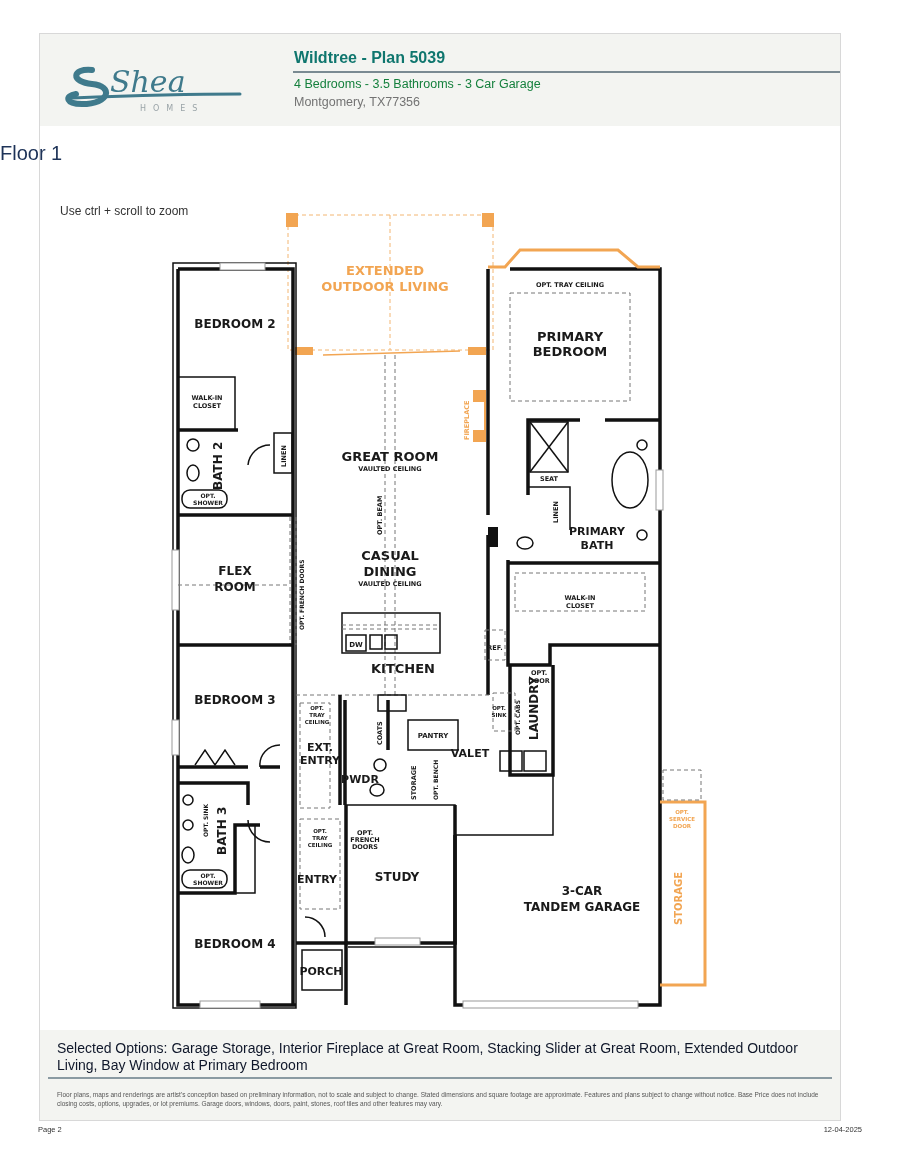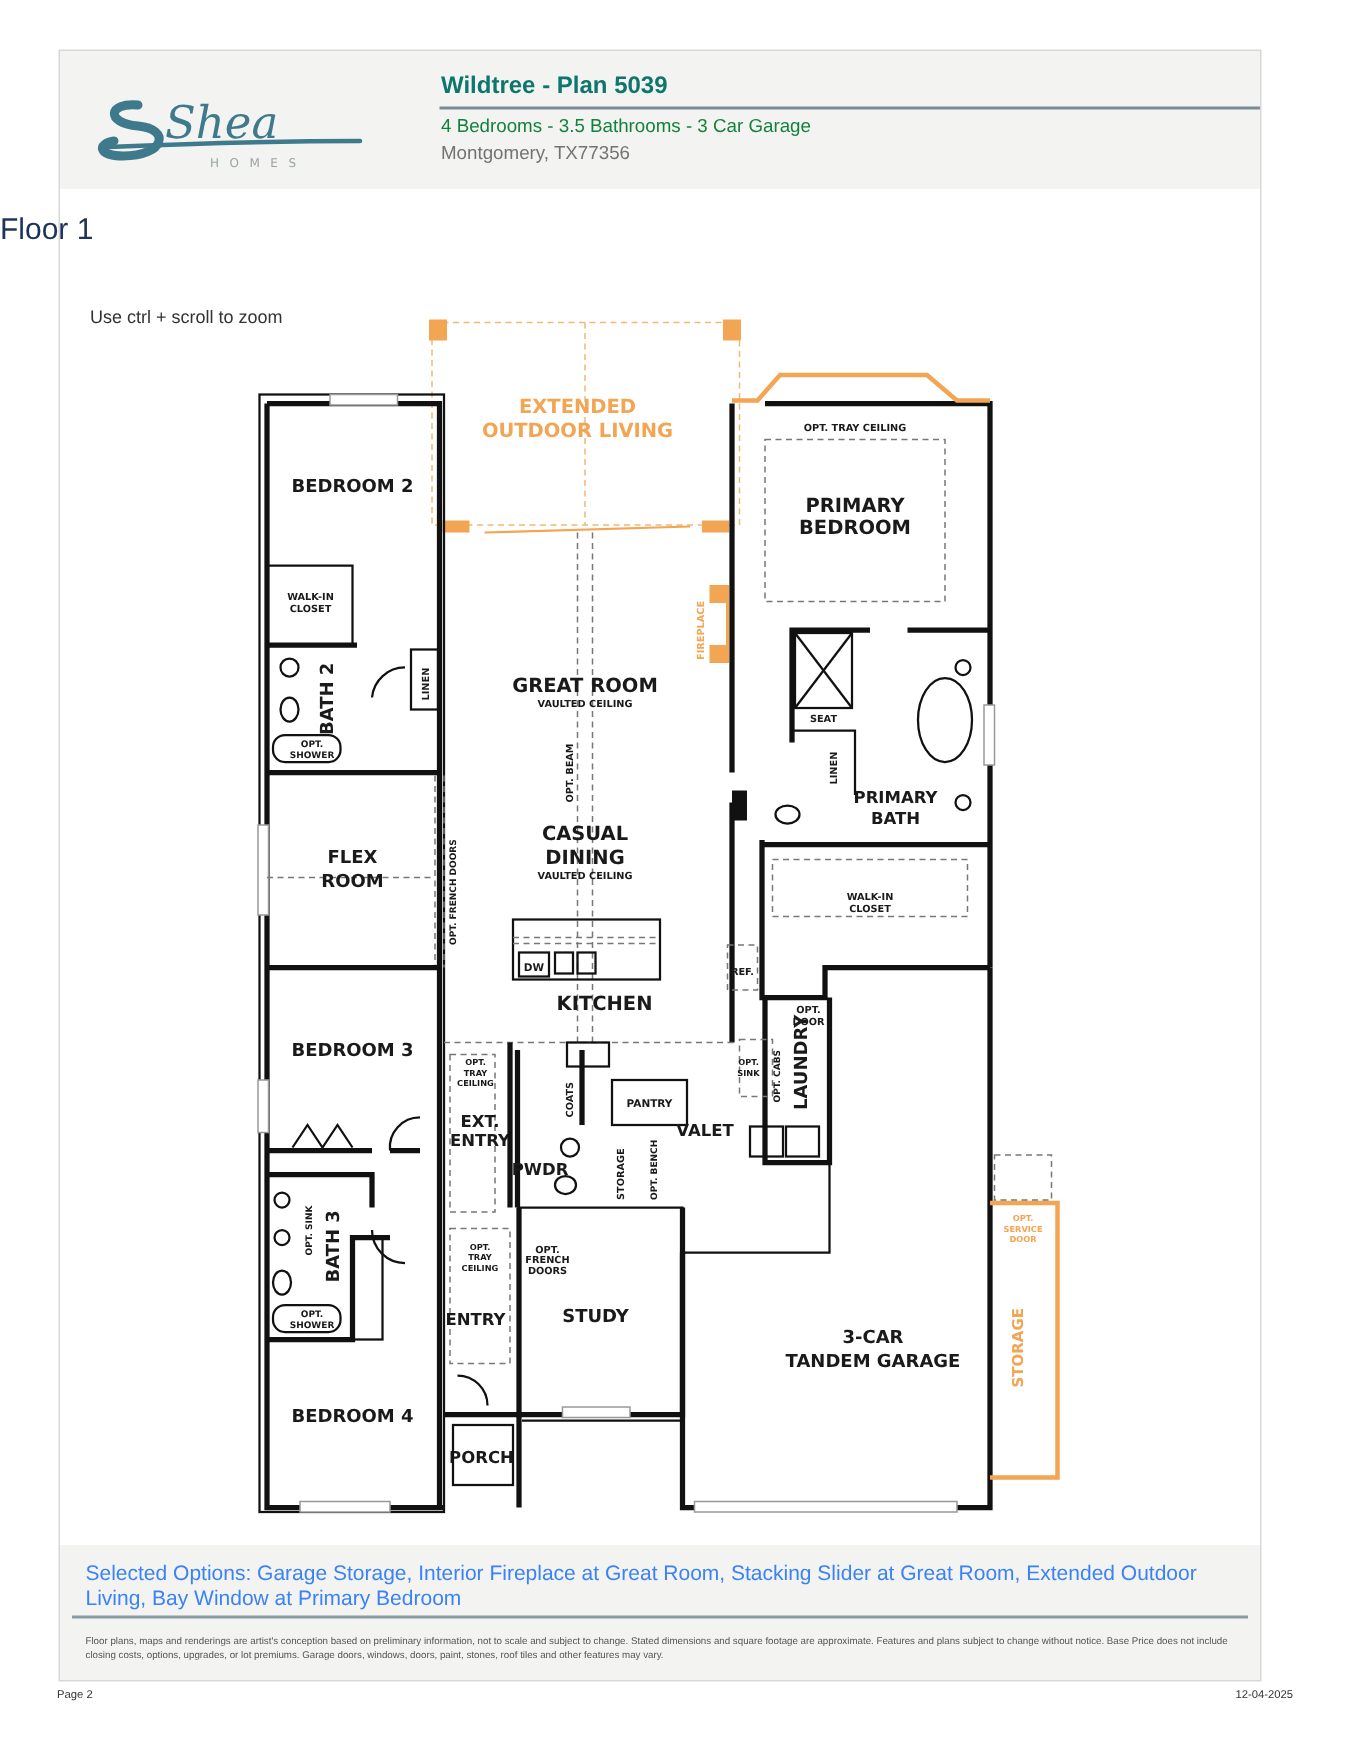--- a/index.html
+++ b/index.html
@@ -9,21 +9,21 @@
   .header-band { position: absolute; left: 40px; top: 34px; width: 800px; height: 92px; background: #f3f4f1; }
   .logo { position: absolute; left: 62px; top: 48px; width: 185px; height: 68px; }
   .plan-title { position: absolute; left: 294px; top: 49px; font-size: 16px; font-weight: bold; color: #0f766e; }
   .title-rule { position: absolute; left: 293px; top: 71px; width: 547px; height: 2px; background: #7a8a92; }
   .plan-specs { position: absolute; left: 294px; top: 77px; font-size: 12.5px; color: #15803d; }
   .plan-location { position: absolute; left: 294px; top: 95px; font-size: 12.5px; color: #737373; }
   .floor-title { position: absolute; left: 0; width: 880px; top: 142px; text-align: left; font-size: 20px; font-weight: normal; color: #1e3358; }
   .zoom-hint { position: absolute; left: 40px; top: 204px; font-size: 12px; color: #333; margin-left: 20px; }
   .plan-svg { position: absolute; left: 160px; top: 205px; width: 570px; height: 815px; }
   .options-band { position: absolute; left: 40px; top: 1030px; width: 800px; height: 90px; background: #f3f4f1; }
-  .options-text { position: absolute; left: 57px; top: 1040px; width: 770px; font-size: 14px; line-height: 17px; color: #3b82f6; }
+  .options-text { position: absolute; left: 57px; top: 1040px; width: 770px; font-size: 14px; line-height: 17px; color: #0f172a; }
   .options-rule { position: absolute; left: 48px; top: 1077px; width: 784px; height: 2px; background: #8a9aa2; }
   .disclaimer { position: absolute; left: 57px; top: 1091px; width: 770px; font-size: 6.5px; line-height: 8.5px; color: #555; }
   .page-num { position: absolute; left: 38px; top: 1125px; font-size: 7.5px; color: #333; }
   .page-date { position: absolute; right: 38px; top: 1125px; font-size: 7.5px; color: #333; }
   .lbl { font-family: "DejaVu Sans", sans-serif; font-weight: bold; fill: #1a1a1a; }
   .lbl-orange { font-family: "DejaVu Sans", sans-serif; font-weight: bold; fill: #f2a552; }
   .wall { stroke: #111; stroke-width: 3.5; fill: none; }
   .wall-thin { stroke: #111; stroke-width: 1.5; fill: none; }
   .dash { stroke: #777; stroke-width: 1; stroke-dasharray: 4 3; fill: none; }
   .dash-o { stroke: #f3b673; stroke-width: 1; stroke-dasharray: 4 3; fill: none; }

